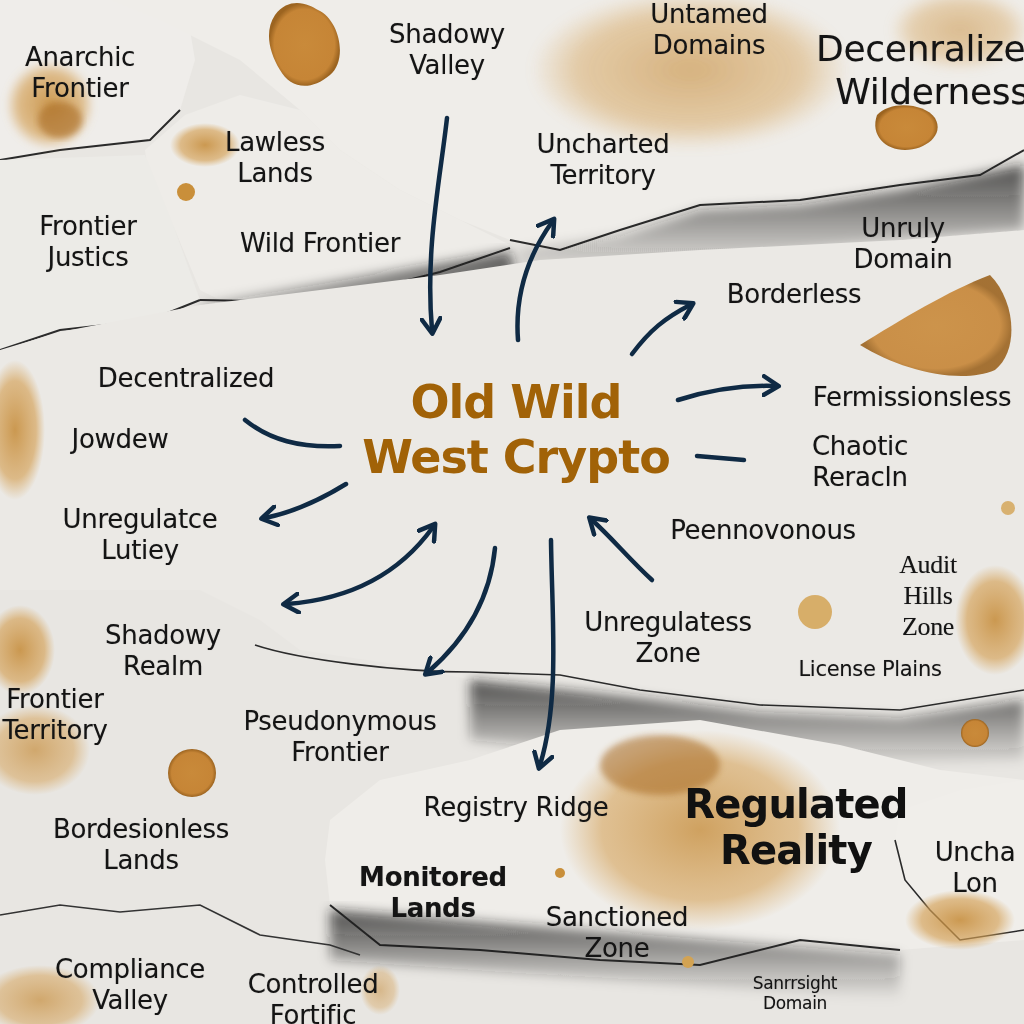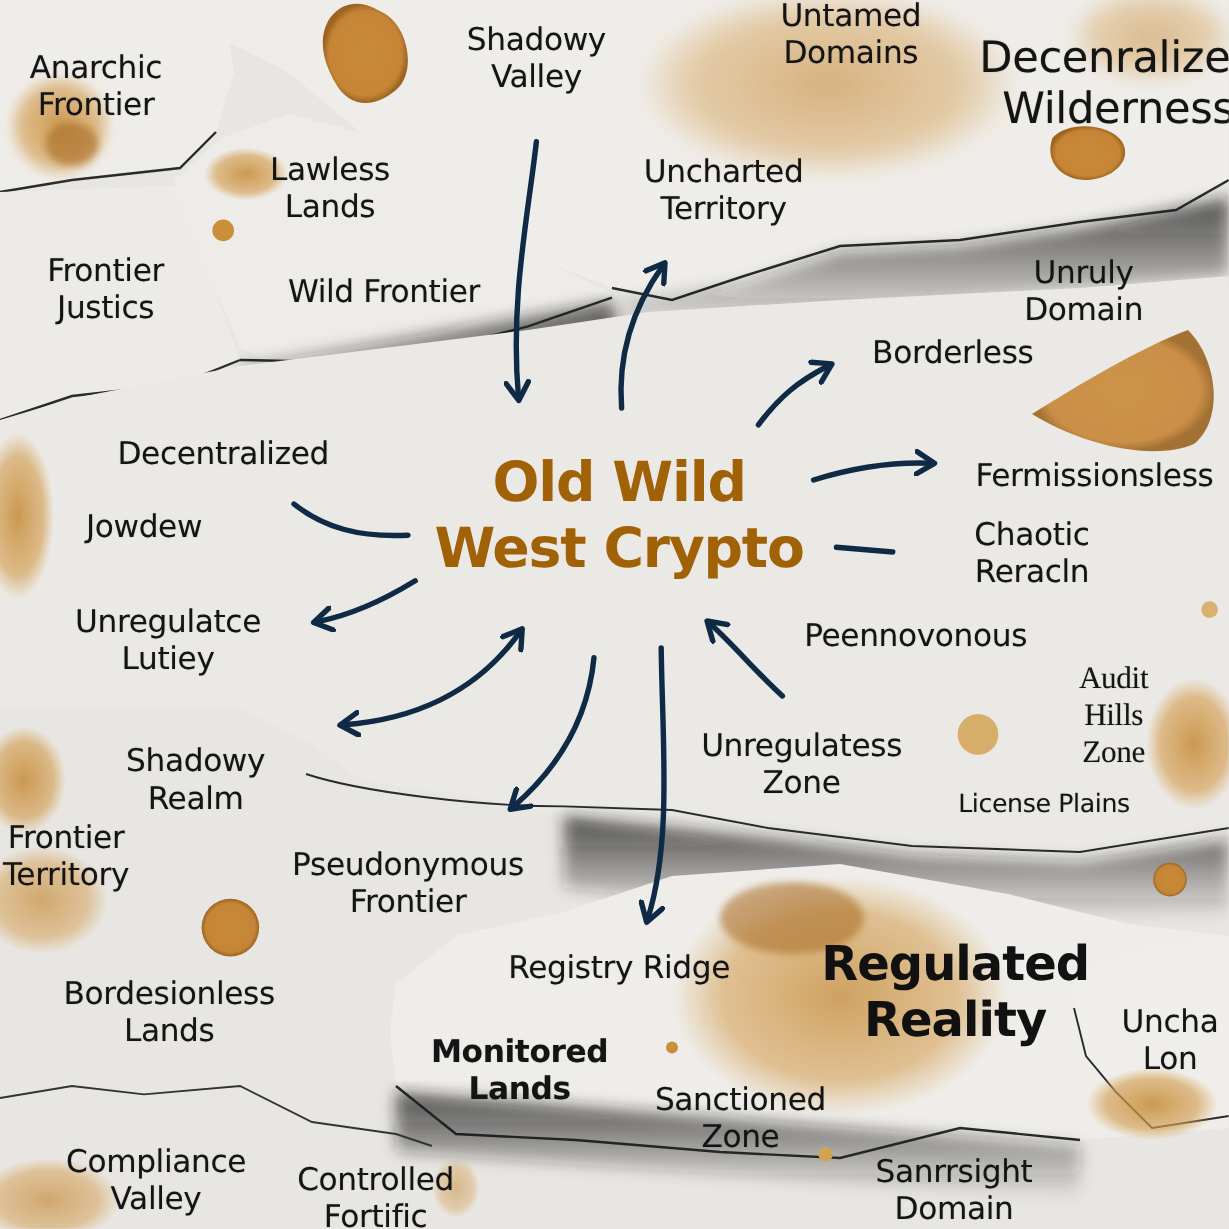--- a/index.html
+++ b/index.html
@@ -195,20 +195,20 @@
     <div class="label" style="left: 433px; top: 893px; font-size: 26px; font-weight: bold;">Monitored
 Lands</div>
     <div class="label" style="left: 975px; top: 868px; font-size: 26px;">Uncha
 Lon</div>
     <div class="label" style="left: 617px; top: 933px; font-size: 26px;">Sanctioned
 Zone</div>
     <div class="label" style="left: 98px; top: 985px; font-size: 26px; margin-left: 32px;">Compliance
 Valley</div>
     <div class="label" style="left: 313px; top: 1000px; font-size: 26px;">Controlled
 Fortific</div>
-    <div class="label" style="left: 795px; top: 993px; font-size: 26px;">Sanrrsight
+    <div class="label" style="left: 795px; top: 993px; font-size: 17px;">Sanrrsight
 Domain</div>
   </div>
 
 <div class="title">Old Wild
 West Crypto</div>
 <div class="subtitle" id="secondary-title" style="left: 796px; top: 827px;">Regulated
 Reality</div>
 
 </body></html>

